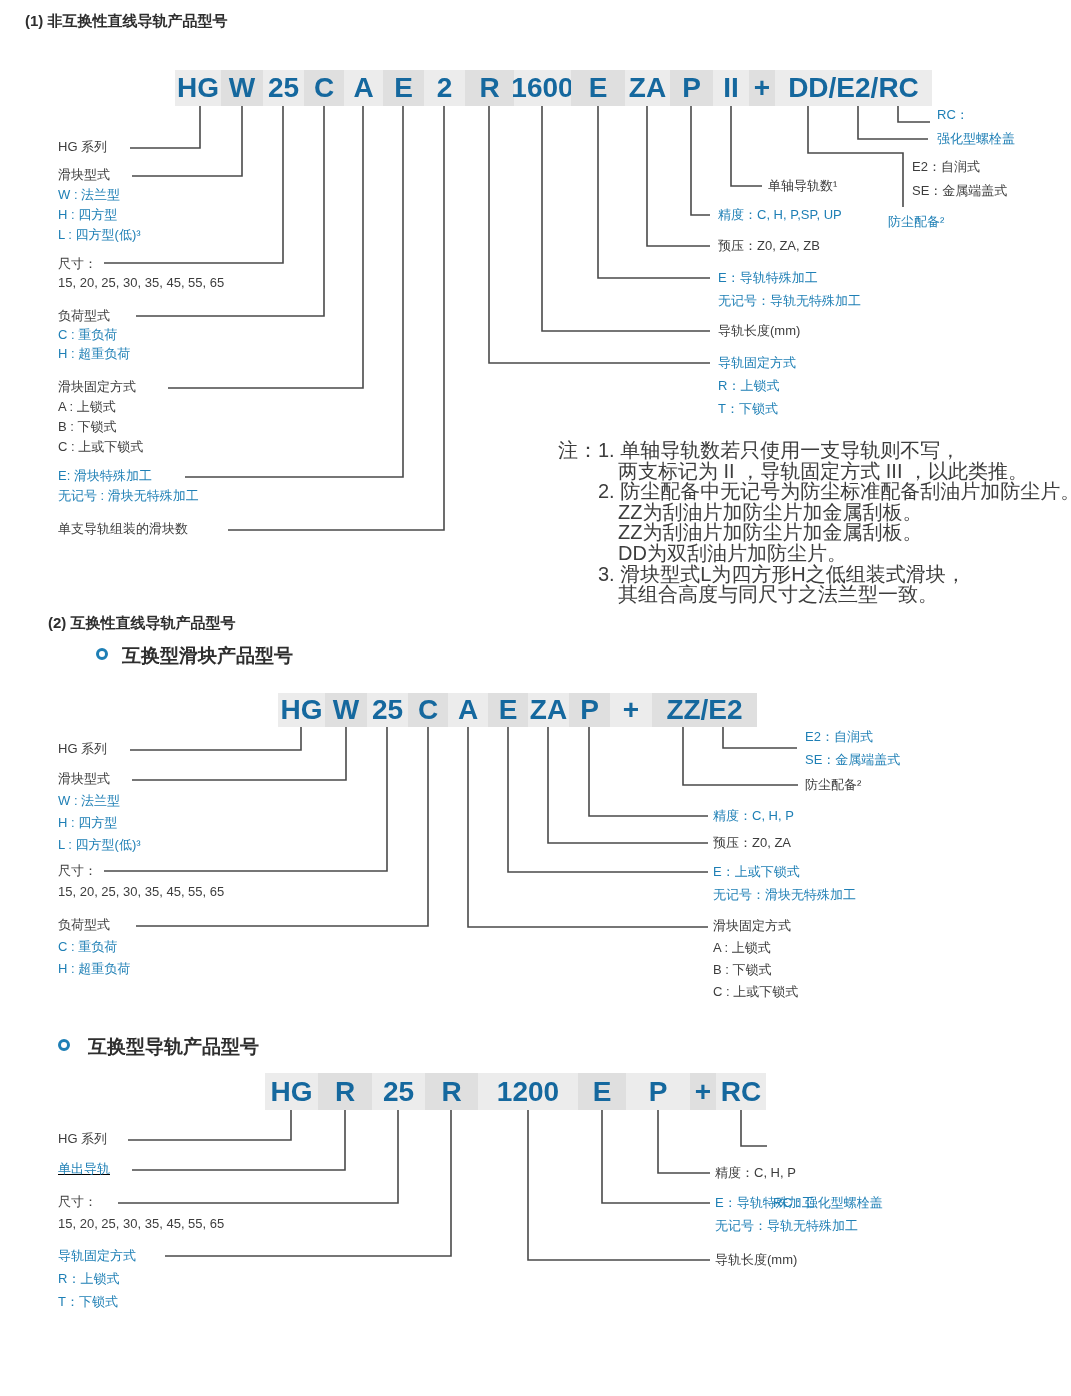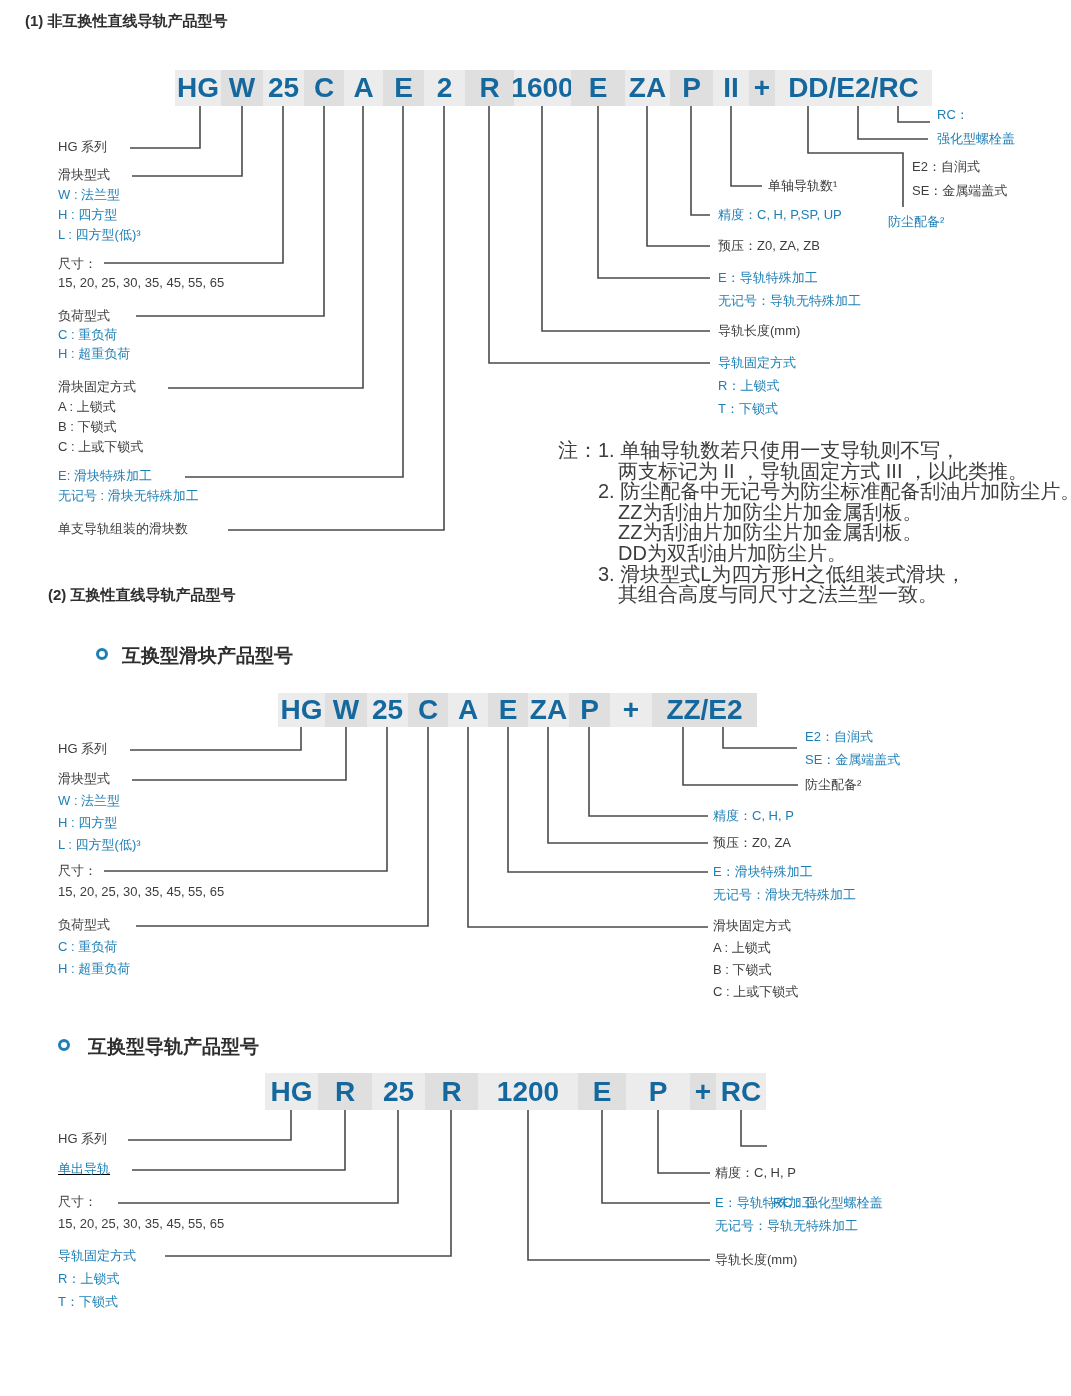--- a/index.html
+++ b/index.html
@@ -26,21 +26,21 @@
   .notes{position:absolute;font-size:20px;color:var(--dark);line-height:20.6px;white-space:pre;}
   svg.wires{position:absolute;left:0;top:0;pointer-events:none;}
   svg.wires polyline{fill:none;stroke:var(--line);stroke-width:1.6;}
 </style>
 </head>
 <body>
 
 <div id="stage" style="--dark: #3d3d3d; --blue: #1e7fb5; --codeblue: #15689e; --barlight: #ececec; --bardark: #dfdfdf; --line: #4a4a4a;">
   <div class="sec-title" style="left:25px;top:12px;">(1) 非互换性直线导轨产品型号</div>
 
-  <div class="sec-title" style="left:48px;top:586px;text-align:right;">(2) 互换性直线导轨产品型号</div>
+  <div class="sec-title" style="left:48px;top:614px;text-align:right;">(2) 互换性直线导轨产品型号</div>
   <span class="bullet" style="left:96px;top:648px;"></span>
   <div class="sub-title" style="left:122px;top:643px;">互换型滑块产品型号</div>
 
   <span class="bullet" style="left:58px;top:1039px;"></span>
   <div class="sub-title" style="left:88px;top:1034px;">互换型导轨产品型号</div>
 
   <svg class="wires" width="1071" height="1396">
       <polyline points="200,106 200,148 130,148"></polyline>
       <polyline points="242,106 242,176 132,176"></polyline>
       <polyline points="283,106 283,263 104,263"></polyline>
@@ -188,21 +188,21 @@
         <span class="label-line c-blue">C : 重负荷</span>
         <span class="label-line c-blue">H : 超重负荷</span>
       </div>
       <div class="label-group" style="left: 713px; top: 915px; line-height: 22px;">
         <span class="label-line c-dark">滑块固定方式</span>
         <span class="label-line c-dark">A : 上锁式</span>
         <span class="label-line c-dark">B : 下锁式</span>
         <span class="label-line c-dark">C : 上或下锁式</span>
       </div>
       <div class="label-group" style="left: 713px; top: 859.5px; line-height: 23px;">
-        <span class="label-line c-blue">E：滑块特殊加工</span>
+        <span class="label-line c-blue">E：上或下锁式</span>
         <span class="label-line c-blue">无记号：滑块无特殊加工</span>
       </div>
       <div class="label-group" style="left: 713px; top: 830.5px; line-height: 23px;">
         <span class="label-line c-dark">预压：Z0, ZA</span>
       </div>
       <div class="label-group" style="left: 713px; top: 803.5px; line-height: 23px;">
         <span class="label-line c-blue">精度：C, H, P</span>
       </div>
       <div class="label-group" style="left: 805px; top: 772.5px; line-height: 23px;">
         <span class="label-line c-dark">防尘配备²</span>

